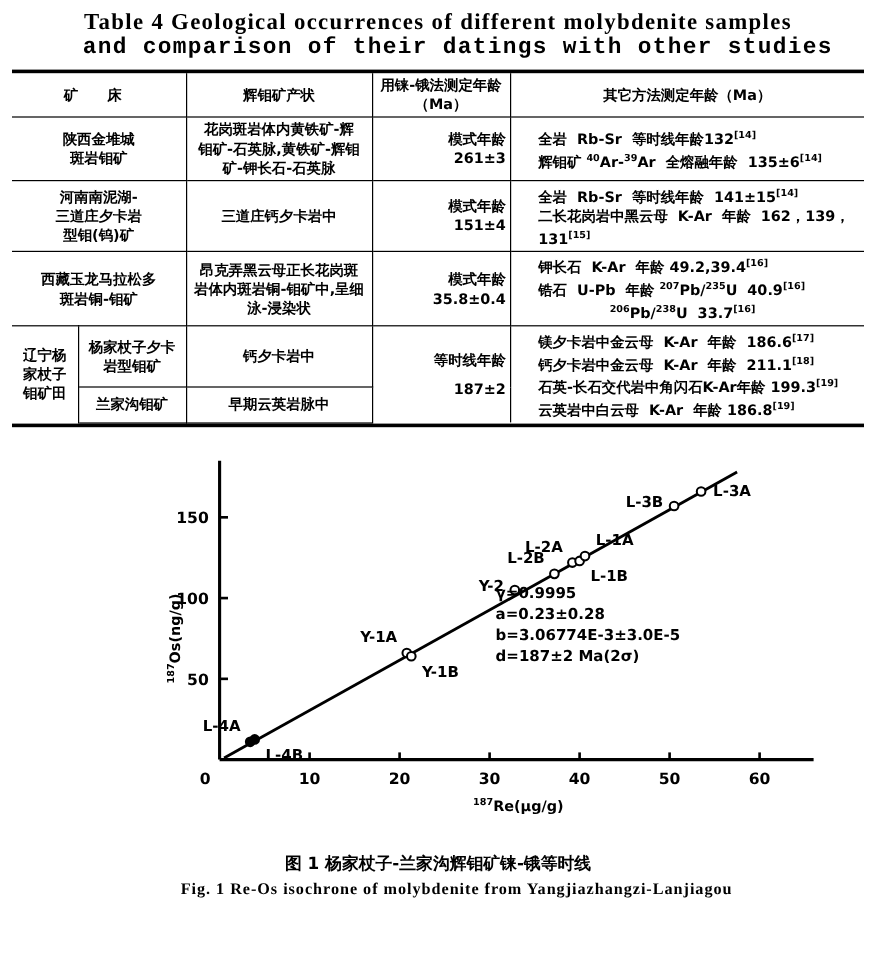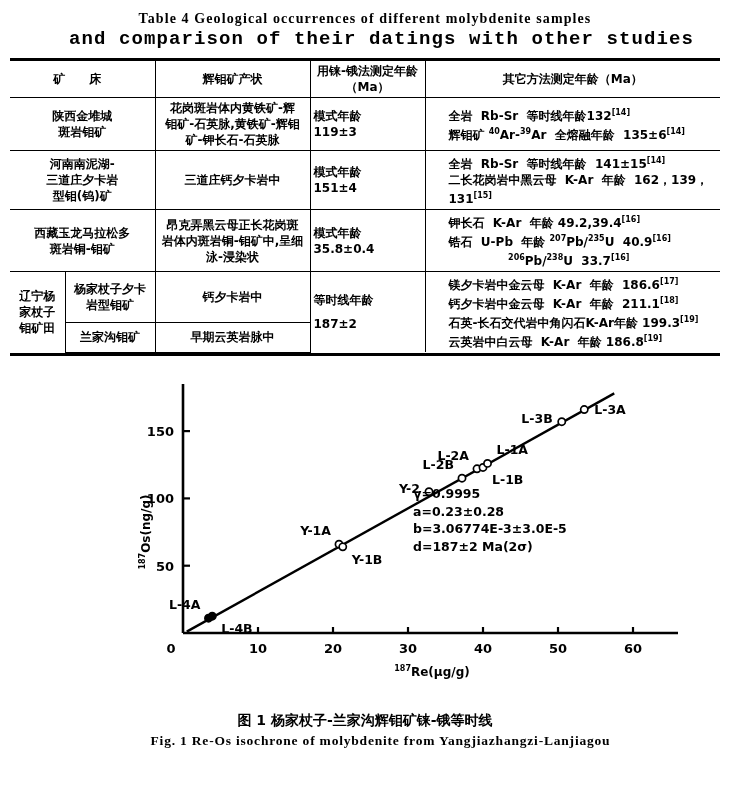--- a/index.html
+++ b/index.html
@@ -24,21 +24,21 @@
   .title-cn {
     font-family: "DejaVu Sans", sans-serif;
     font-weight: bold;
     font-size: 14.5px;
     letter-spacing: 0.5px;
     line-height: 20px;
   }
   .title-en {
     font-family: "Liberation Serif", serif;
     font-weight: bold;
-    font-size: 14px;
+    font-size: 19px;
     letter-spacing: 1.1px;
     line-height: 20px;
     margin-top: 2px;
   }
   .title-en2 {
     font-family: Liberation Mono, monospace;
     font-weight: bold;
     font-size: 19px;
     letter-spacing: 1.1px;
     line-height: 20px;
@@ -79,21 +79,21 @@
   }
   .hdr-deposit { letter-spacing: 10px; }
   .hdr-reos { font-size: 11.5px; line-height: 14px; letter-spacing: 0px; }
 
   tbody tr.datarow > td { border-bottom: 1.5px solid #000; }
   tbody tr.datarow.nb > td { border-bottom: none; }
 
   .c-center { text-align: center; }
   .ccell { font-size: 12.2px; }
   .occ { font-size: 12.2px; line-height: 16px; }
-  .age { font-size: 12.2px; line-height: 21px; text-align: left; }
+  .age { font-size: 12.2px; line-height: 21px; text-align: right; }
   .other { font-size: 11.8px; line-height: 18px; text-align: left; padding-left: 6px;
            font-family: "DejaVu Sans", sans-serif; }
   .other .ln { white-space: nowrap; margin-left: 20px; }
   .other .ln.wrap { white-space: normal; }
   sup { font-size: 8px; vertical-align: super; }
 
   
   .chart-area {
     position: relative;
     width: 730px;
@@ -154,21 +154,21 @@
         <div>陕西金堆城</div>
         <div>斑岩钼矿</div>
       </td>
       <td class="c-center occ">
         <div>花岗斑岩体内黄铁矿-辉</div>
         <div>钼矿-石英脉,黄铁矿-辉钼</div>
         <div>矿-钾长石-石英脉</div>
       </td>
       <td class="age">
         <div>模式年龄</div>
-        <div>119±3</div>
+        <div>261±3</div>
       </td>
       <td class="other">
         <div class="ln">全岩&nbsp; Rb-Sr&nbsp; 等时线年龄132<sup>[14]</sup></div>
         <div class="ln">辉钼矿 <sup>40</sup>Ar-<sup>39</sup>Ar&nbsp; 全熔融年龄&nbsp; 135±6<sup>[14]</sup></div>
       </td>
     </tr>
 
     <tr class="datarow">
       <td colspan="2" class="c-center ccell">
         <div>河南南泥湖-</div>

